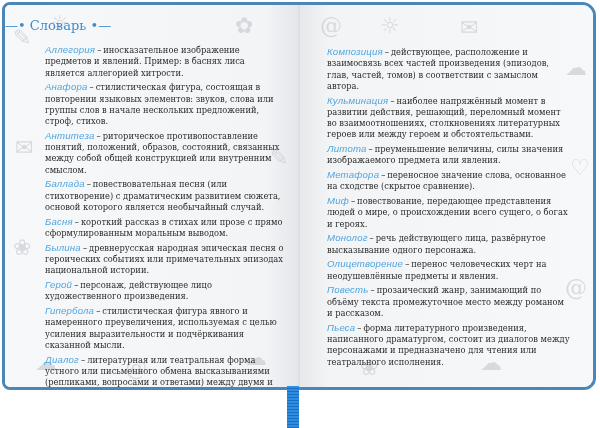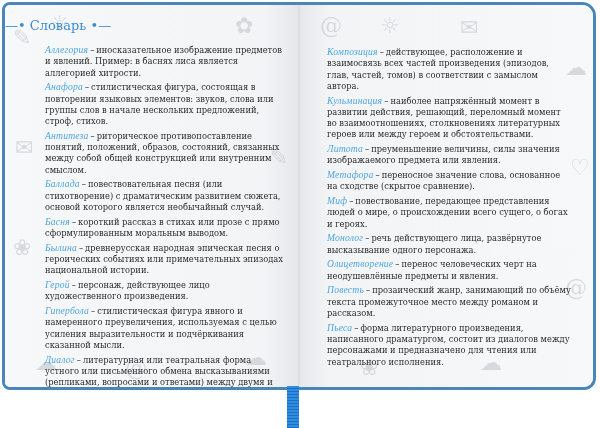--- a/index.html
+++ b/index.html
@@ -20,21 +20,21 @@
   .title {
     position: absolute; left: 0; width: 290px; top: 13px; text-align: left;
     color: #3d8ccf; font-size: 13px; font-family: "DejaVu Serif", serif;
   }
   .title .dash { color: #3d8ccf; }
   .col { position: absolute; font-size: 8.3px; line-height: 11.3px; color: #2c2c2c; }
   .col.left { left: 40px; width: 240px; top: 39px; }
   .col.right { left: 27px; width: 245px; top: 41px; }
   .entry { margin-bottom: 2.4px; }
   .term {
-    font-family: Liberation Serif, serif; font-style: italic; color: #4ea6e0;
+    font-family: Liberation Sans, sans-serif; font-style: italic; color: #4ea6e0;
     font-size: 9.6px; letter-spacing: 0.2px;
   }
   .dash-sep { margin: 0 2px; }
   .bookmark {
     position: absolute; left: 287px; top: 386px; width: 12px; height: 42px;
     background: repeating-linear-gradient(180deg, #2e8de0 0px, #2e8de0 2px, #1c6fc0 2px, #1c6fc0 3px);
   }
 </style>
 </head>
 <body>

